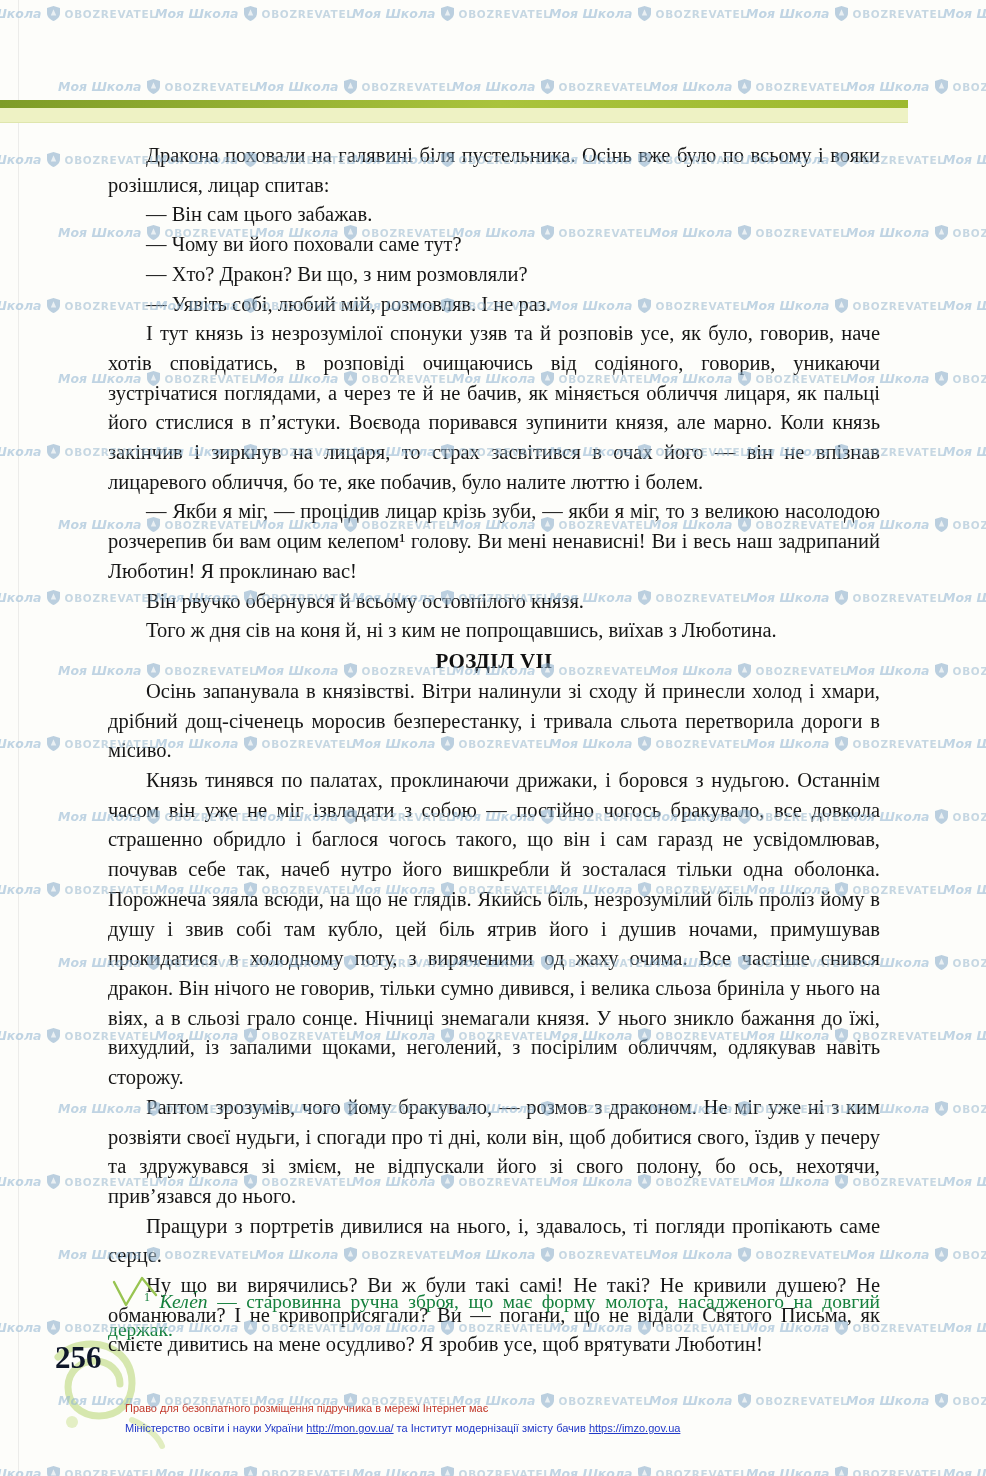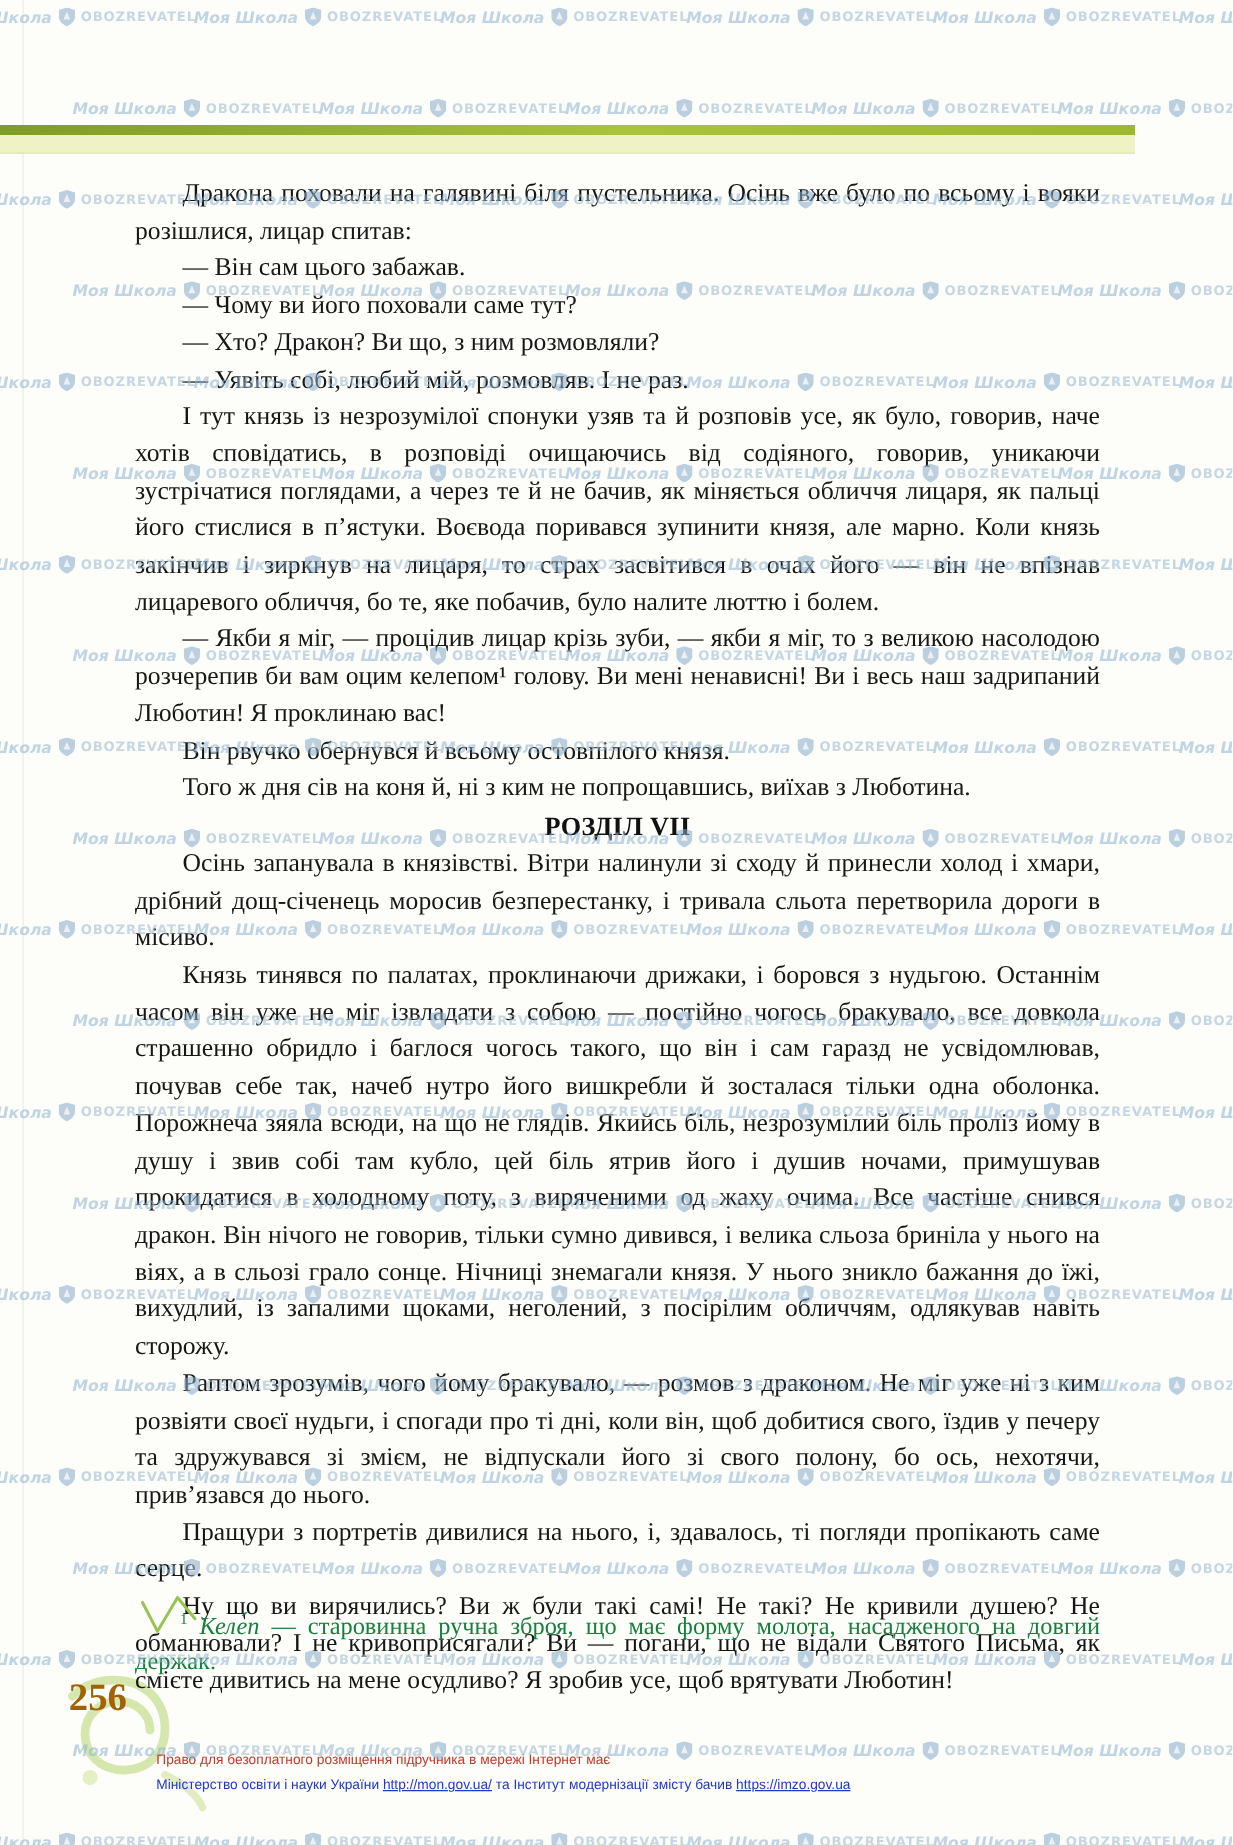--- a/index.html
+++ b/index.html
@@ -35,21 +35,21 @@
     font-size:19.5px;line-height:28px;color:#15803d;
   }
   .footnote .fn-text i{font-style:italic;}
   .footnote sup{font-size:12px;line-height:0;}
   .fn-squiggle{position:absolute;left:4px;top:-12px;}
 
   
   .snail{position:absolute;left:36px;top:1322px;z-index:1;}
   .page-number{
     position:absolute;left:55px;top:1340px;z-index:2;
-    font-size:31px;font-weight:bold;color:#a16207;
+    font-size:31px;font-weight:bold;color:#0f172a;
     font-family:"Liberation Serif",serif;
   }
 
   
   .footer{position:absolute;left:125px;top:1398px;width:760px;z-index:2;
     font-family:"Liberation Sans","DejaVu Sans",sans-serif;font-size:11px;line-height:20px;}
   .footer .l1{color:#c2392c;}
   .footer .l2{color:#2038c8;}
   .footer a{color:#2038c8;text-decoration:underline;cursor:pointer;}
 

